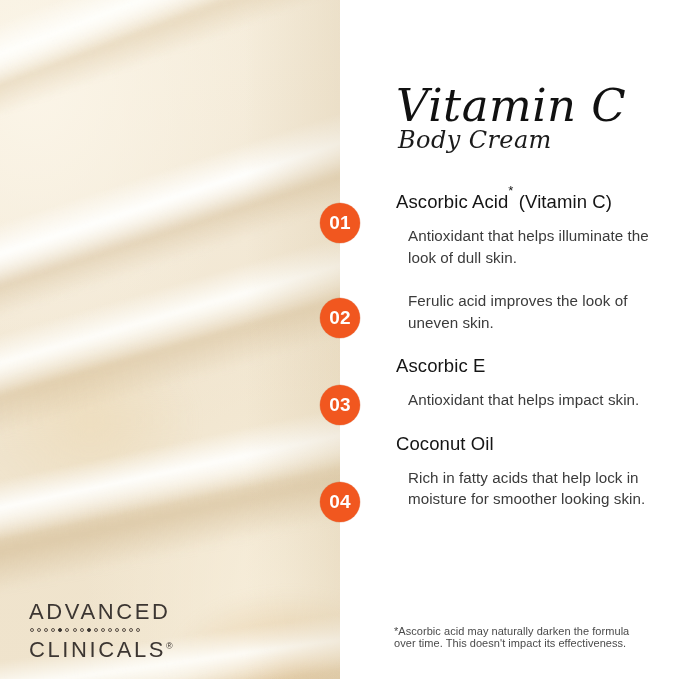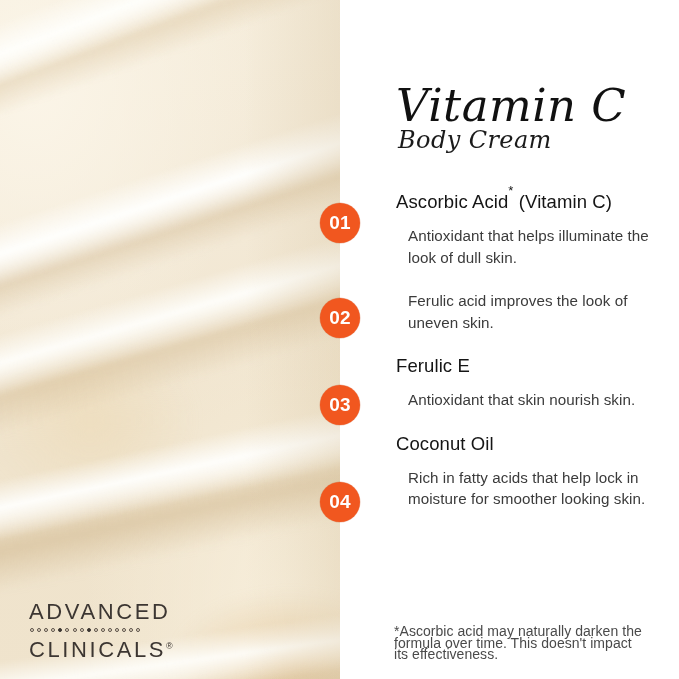--- a/index.html
+++ b/index.html
@@ -118,21 +118,21 @@
     margin:12px;
     font-family:"Liberation Sans", sans-serif;
     font-weight:400;font-size:15.2px;line-height:21.5px;
     color:#3b3b3b;letter-spacing:.05px;
   }
   .item h3 sup{font-size:13px;top:-.45em;position:relative;}
 
   .footnote{
     position:absolute;left:54px;top:626px;width:250px;
     font-family:"Liberation Sans", sans-serif;
-    font-size:14px;line-height:11.6px;color:#4a4a4a;letter-spacing:.05px;
+    font-size:11px;line-height:11.6px;color:#4a4a4a;letter-spacing:.05px;
   }
 
   
   .badge{
     position:absolute;width:40px;height:40px;border-radius:50%;
     background:#f1571f;
     display:flex;align-items:center;justify-content:center;
     color:#fff;font-family:"Liberation Sans", sans-serif;
     font-weight:700;font-size:19px;letter-spacing:.3px;
     box-shadow:0 0 0 .5px rgba(200,70,20,.35);
@@ -195,22 +195,22 @@
       <div class="item">
         <h3><span>Ascorbic Acid</span><sup>*</sup><span> (Vitamin C)</span></h3>
         <p>Antioxidant that helps illuminate the look of dull skin.</p>
       </div>
 
       <div class="item">
         <p>Ferulic acid improves the look of uneven skin.</p>
       </div>
 
       <div class="item">
-        <h3>Ferulic E</h3>
-        <p>Antioxidant that skin nourish skin.</p>
+        <h3>Ascorbic E</h3>
+        <p>Antioxidant that helps impact skin.</p>
       </div>
 
       <div class="item">
         <h3>Coconut Oil</h3>
         <p>Rich in fatty acids that help lock in moisture for smoother looking skin.</p>
       </div>
 
     </div>
 
     <div class="footnote">*Ascorbic acid may naturally darken the formula over time. This doesn't impact its effectiveness.</div>

